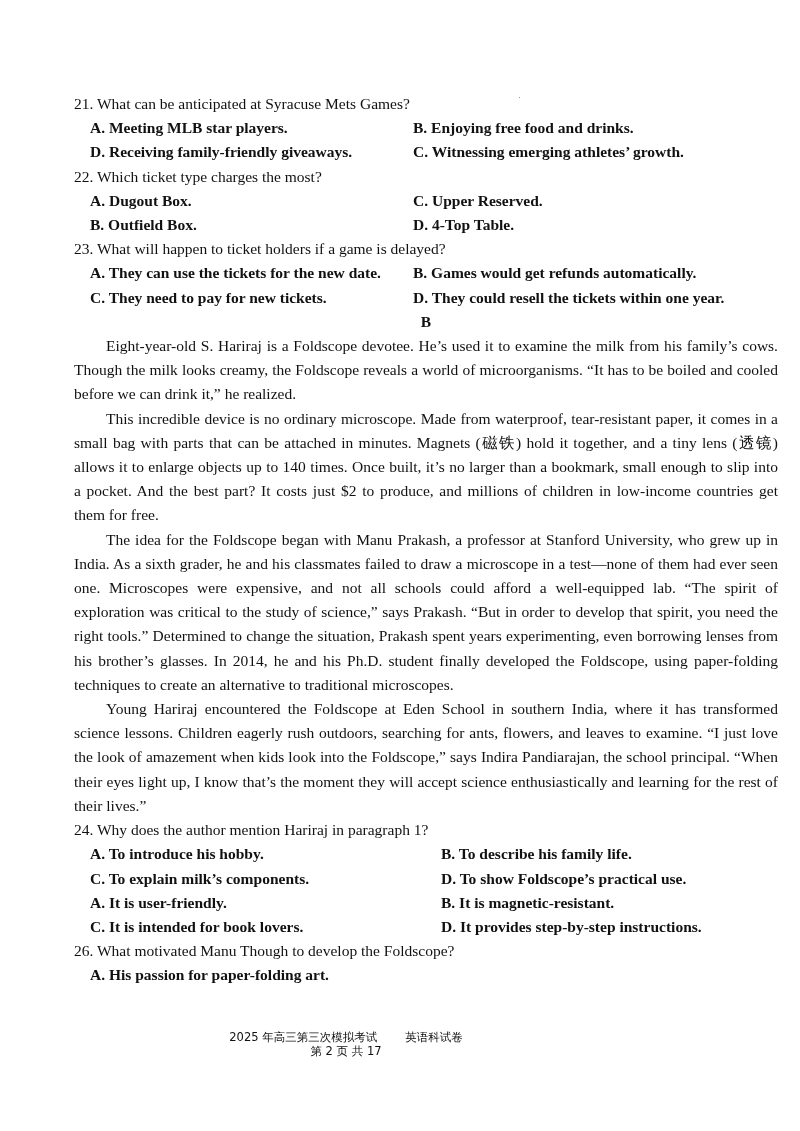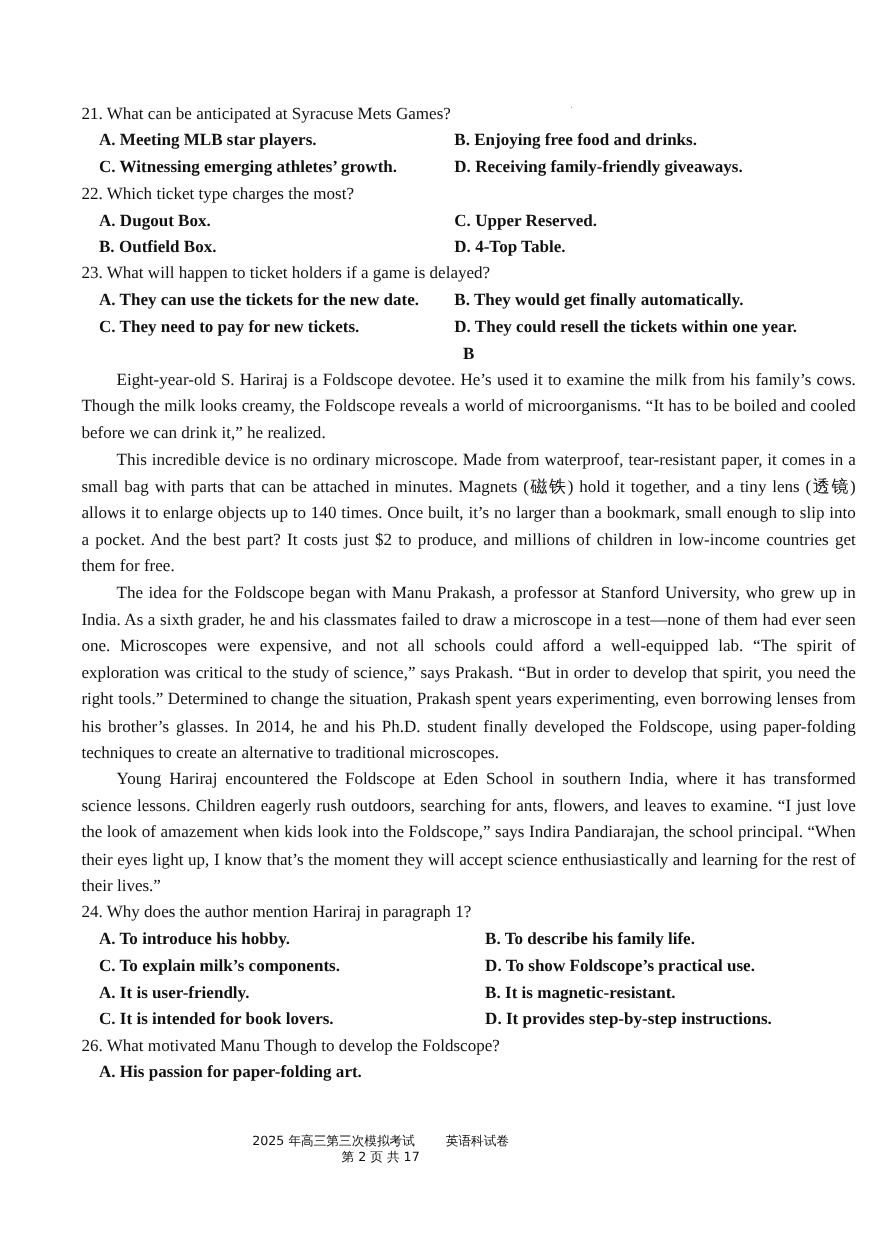--- a/index.html
+++ b/index.html
@@ -24,40 +24,40 @@
 
 <div class="dot"></div>
 
 <div class="page">
 
   <div>
     <p class="q"><span>21.</span> <span>What can be anticipated at Syracuse Mets Games?</span></p>
     <div class="opts w387">
       <div class="opt"><span>A.</span> <span>Meeting MLB star players.</span></div>
       <div class="opt"><span>B.</span> <span>Enjoying free food and drinks.</span></div>
+      <div class="opt"><span>D.</span> <span>Receiving family-friendly giveaways.</span></div>
       <div class="opt"><span>C.</span> <span>Witnessing emerging athletes’ growth.</span></div>
-      <div class="opt"><span>D.</span> <span>Receiving family-friendly giveaways.</span></div>
     </div>
   </div>
 
   <div>
     <p class="q"><span>22.</span> <span>Which ticket type charges the most?</span></p>
     <div class="opts w387">
       <div class="opt"><span>A.</span> <span>Dugout Box.</span></div>
       <div class="opt"><span>C.</span> <span>Upper Reserved.</span></div>
       <div class="opt"><span>B.</span> <span>Outfield Box.</span></div>
       <div class="opt"><span>D.</span> <span>4-Top Table.</span></div>
     </div>
   </div>
 
   <div>
     <p class="q"><span>23.</span> <span>What will happen to ticket holders if a game is delayed?</span></p>
     <div class="opts w387">
       <div class="opt"><span>A.</span> <span>They can use the tickets for the new date.</span></div>
-      <div class="opt"><span>B.</span> <span>They would get finally automatically.</span></div>
+      <div class="opt"><span>B.</span> <span>Games would get refunds automatically.</span></div>
       <div class="opt"><span>C.</span> <span>They need to pay for new tickets.</span></div>
       <div class="opt"><span>D.</span> <span>They could resell the tickets within one year.</span></div>
     </div>
   </div>
 
   <p class="section">B</p>
   <p class="para">Eight-year-old S. Hariraj is a Foldscope devotee. He’s used it to examine the milk from his family’s cows. Though the milk looks creamy, the Foldscope reveals a world of microorganisms. “It has to be boiled and cooled before we can drink it,” he realized.</p>
   <p class="para">This incredible device is no ordinary microscope. Made from waterproof, tear-resistant paper, it comes in a small bag with parts that can be attached in minutes. Magnets (磁铁) hold it together, and a tiny lens (透镜) allows it to enlarge objects up to 140 times. Once built, it’s no larger than a bookmark, small enough to slip into a pocket. And the best part? It costs just $2 to produce, and millions of children in low-income countries get them for free.</p>
   <p class="para">The idea for the Foldscope began with Manu Prakash, a professor at Stanford University, who grew up in India. As a sixth grader, he and his classmates failed to draw a microscope in a test—none of them had ever seen one. Microscopes were expensive, and not all schools could afford a well-equipped lab. “The spirit of exploration was critical to the study of science,” says Prakash. “But in order to develop that spirit, you need the right tools.” Determined to change the situation, Prakash spent years experimenting, even borrowing lenses from his brother’s glasses. In 2014, he and his Ph.D. student finally developed the Foldscope, using paper-folding techniques to create an alternative to traditional microscopes.</p>
   <p class="para">Young Hariraj encountered the Foldscope at Eden School in southern India, where it has transformed science lessons. Children eagerly rush outdoors, searching for ants, flowers, and leaves to examine. “I just love the look of amazement when kids look into the Foldscope,” says Indira Pandiarajan, the school principal. “When their eyes light up, I know that’s the moment they will accept science enthusiastically and learning for the rest of their lives.”</p>

